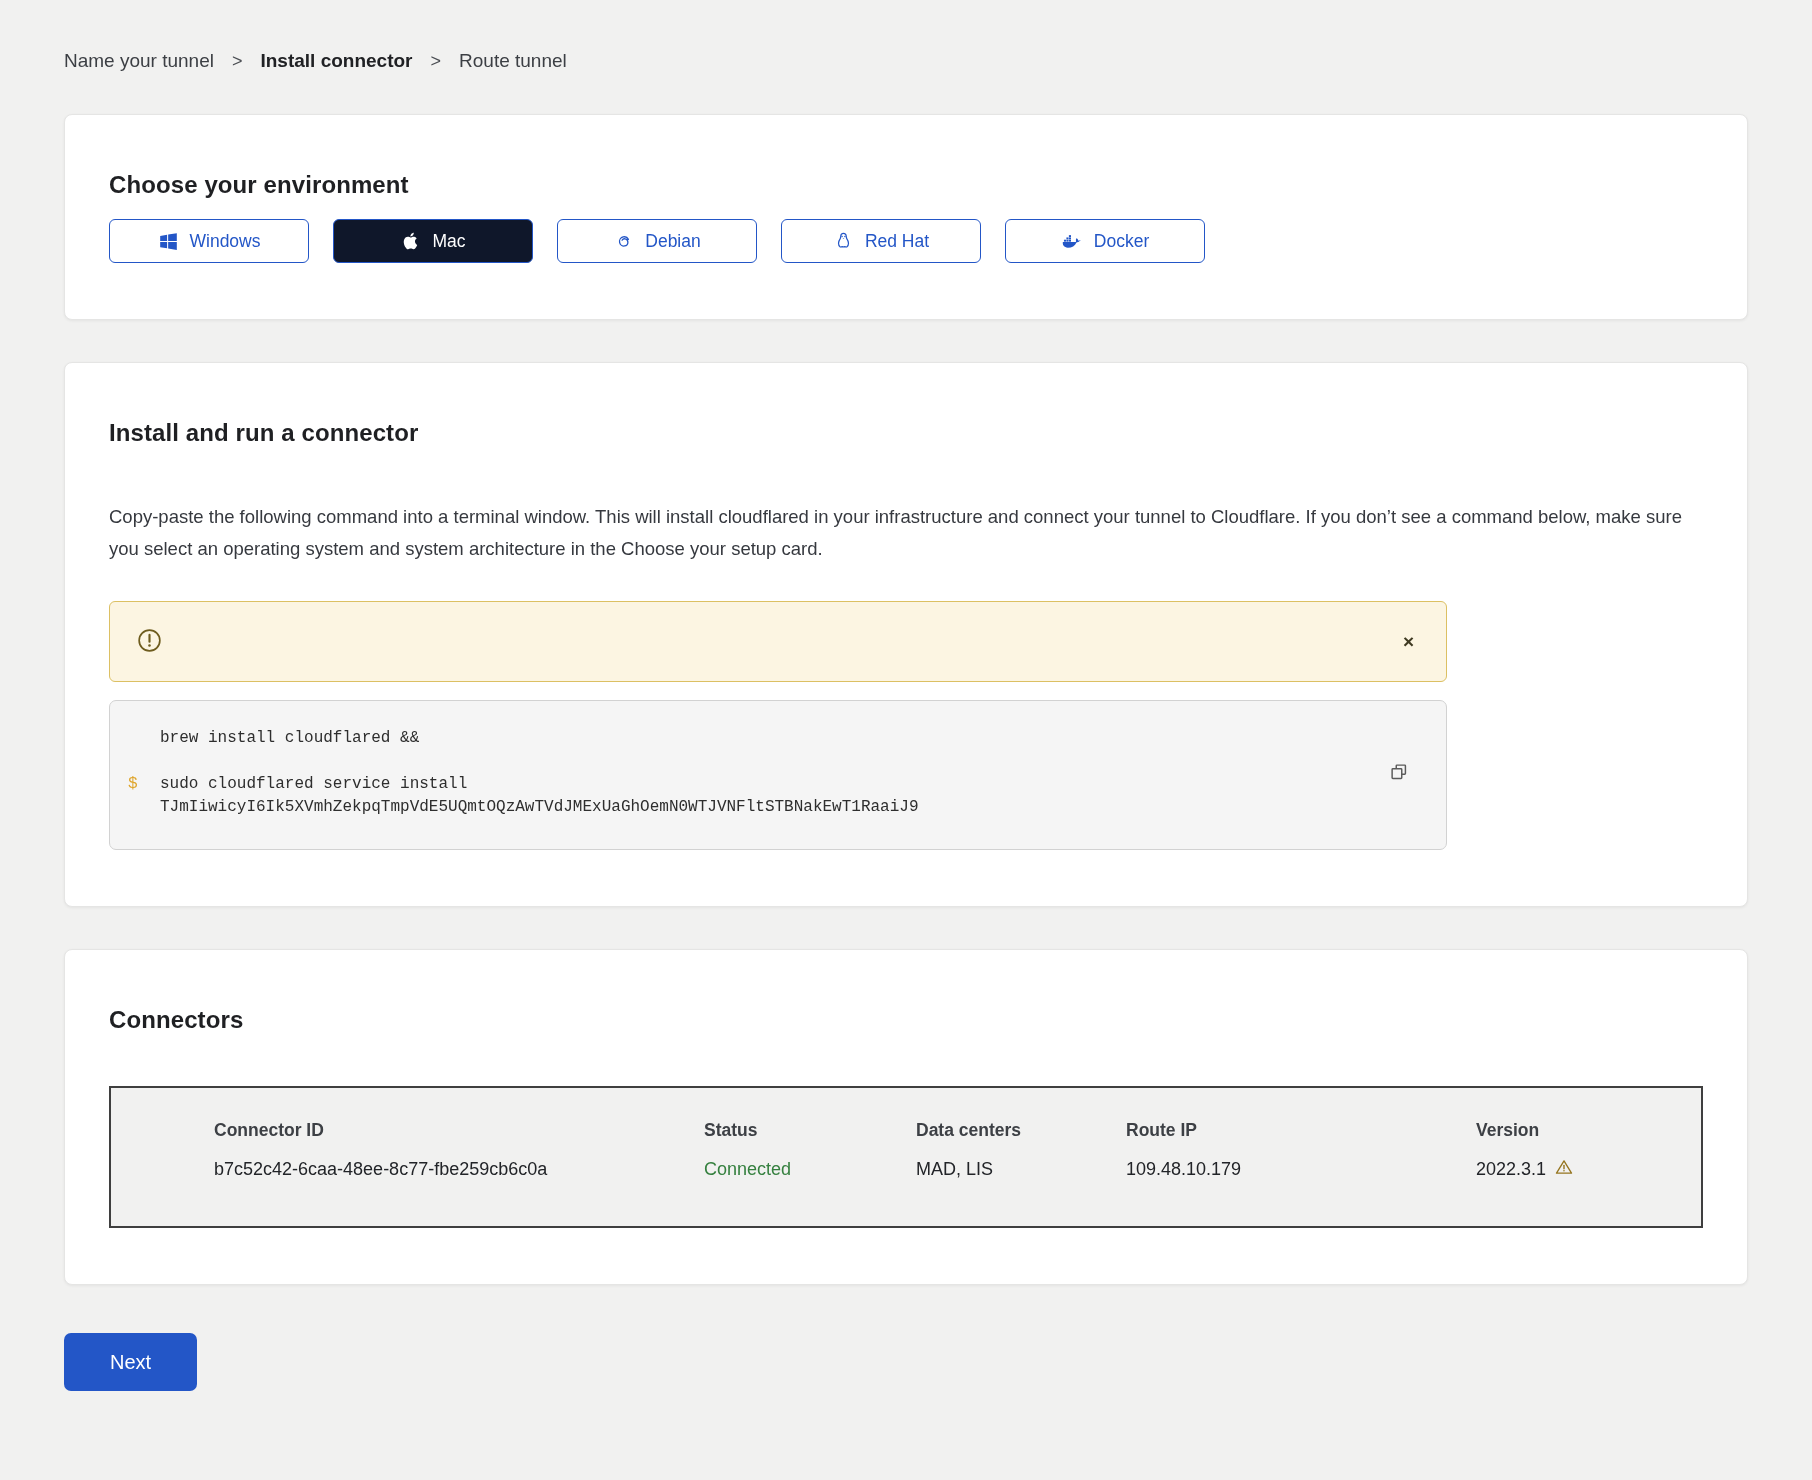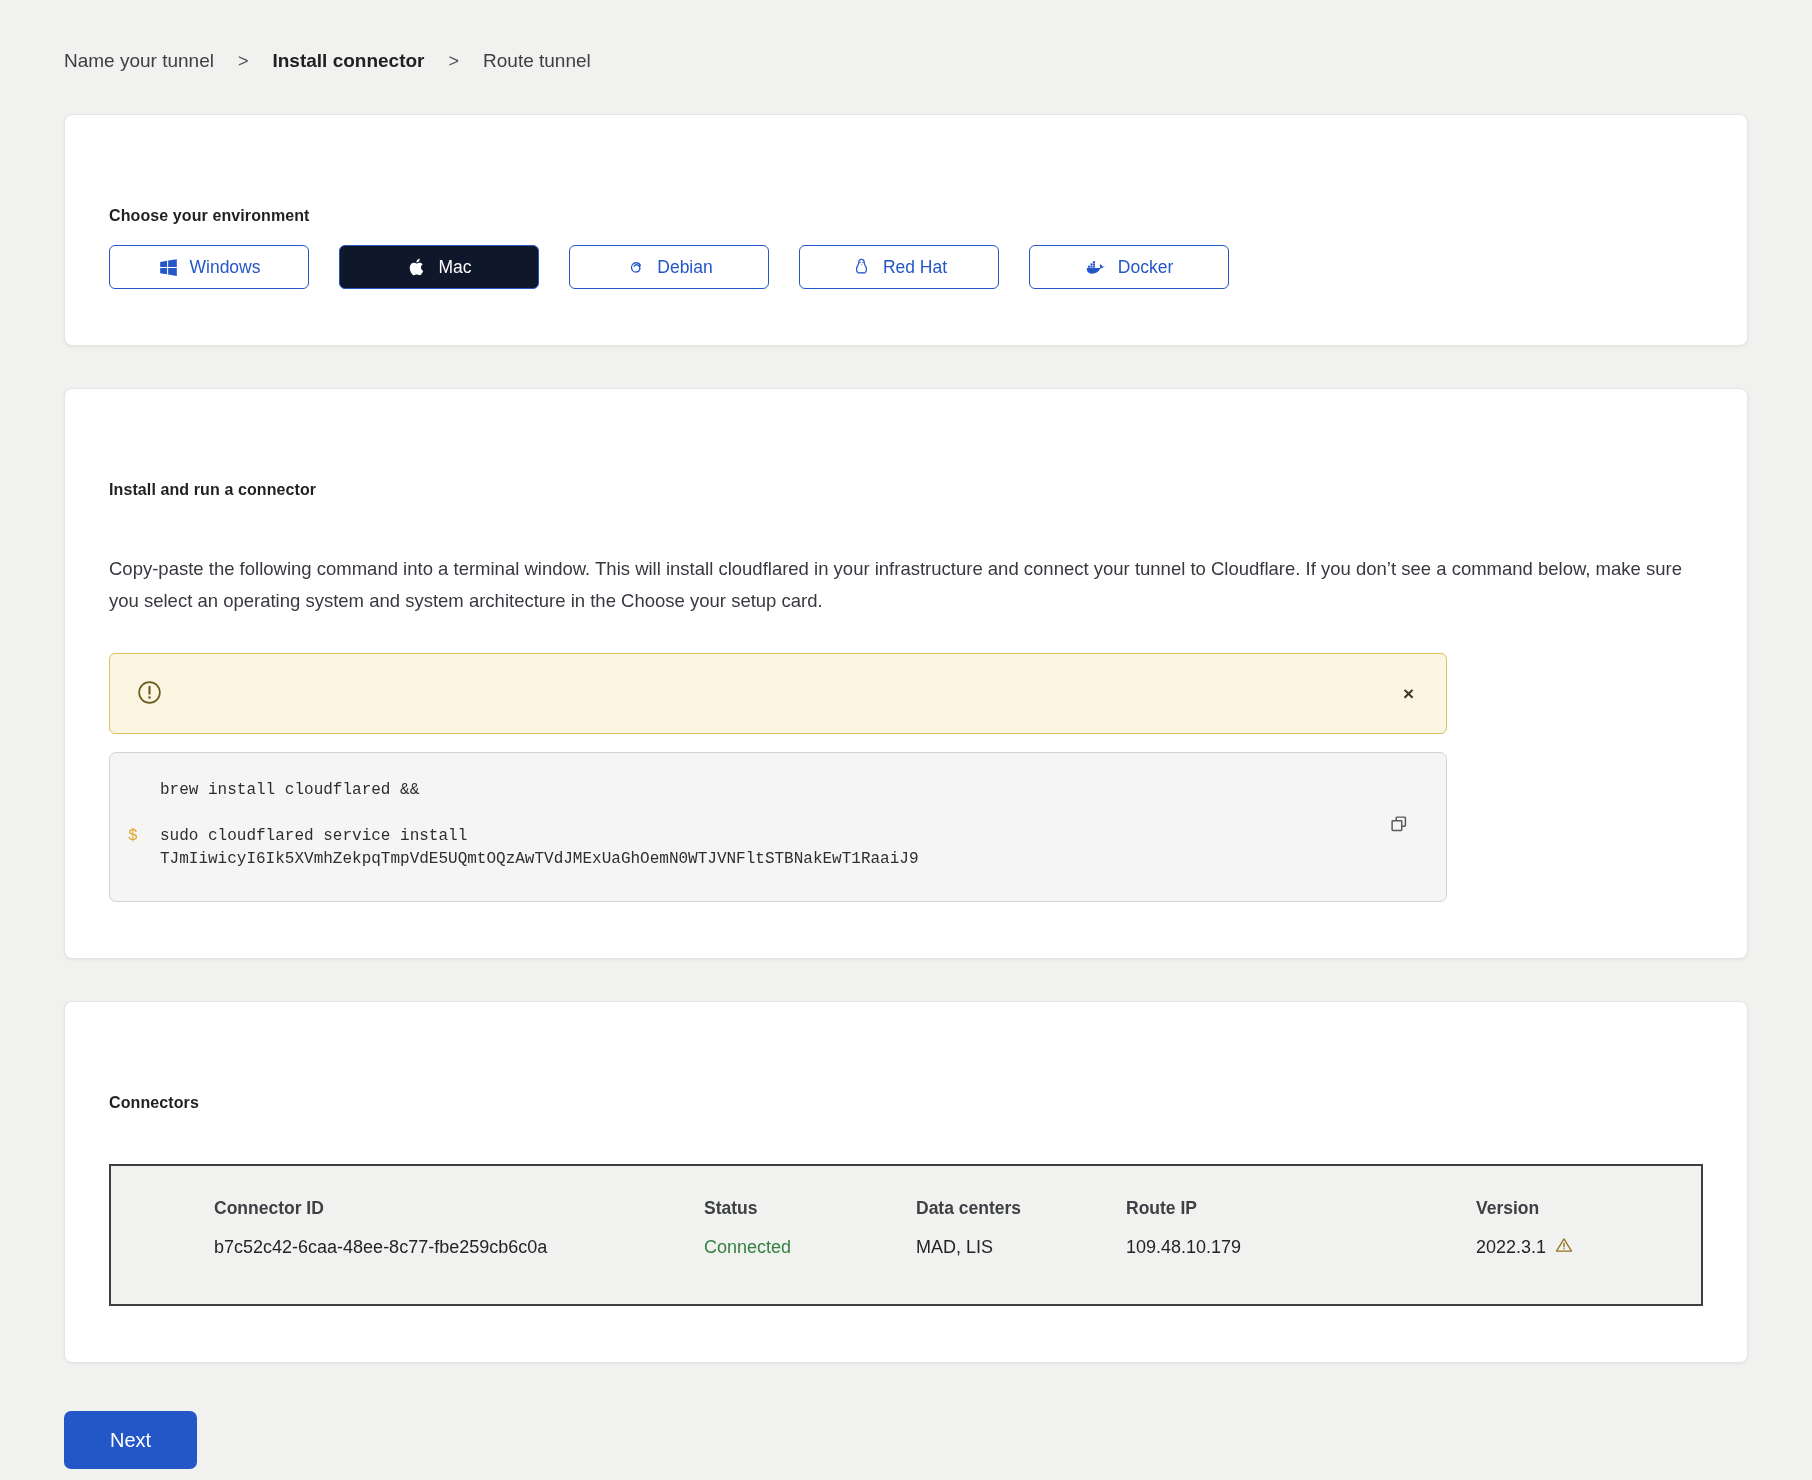--- a/index.html
+++ b/index.html
@@ -9,48 +9,47 @@
     min-height: 1480px;
     font-family: "Liberation Sans", "DejaVu Sans", sans-serif;
     color: #26282b;
   }
   .page { padding: 0 64px; }
 
   
   .breadcrumb {
     display: flex;
     align-items: center;
-    gap: 24px;
+    gap: 18px;
     padding-top: 50px;
     font-size: 19px;
     color: #3c3f44;
   }
   .breadcrumb .sep { color: #4a4d52; font-size: 18px; }
   .breadcrumb .current { font-weight: bold; color: #202124; }
 
   
   .card {
     background: #ffffff;
     border: 1px solid #e5e5e4;
     border-radius: 8px;
     box-shadow: 0 1px 3px rgba(0,0,0,0.06);
     margin-top: 42px;
     padding: 56px 44px;
   }
   .card h2 {
-    font-size: 16px;
+    font-size: 24px;
     font-weight: bold;
     color: #1f2023;
     letter-spacing: 0.1px;
-    margin-top: 36px;
   }
 
   
   .os-prompt { margin-top: 50px; font-size: 18.5px; color: #36393f; }
-  .os-row { display: flex; gap: 30px; margin-top: 20px; }
+  .os-row { display: flex; gap: 24px; margin-top: 20px; }
   .os-btn {
     width: 200px;
     height: 44px;
     display: flex;
     align-items: center;
     justify-content: center;
     gap: 11px;
     background: #ffffff;
     border: 1px solid #2356c7;
     border-radius: 6px;

